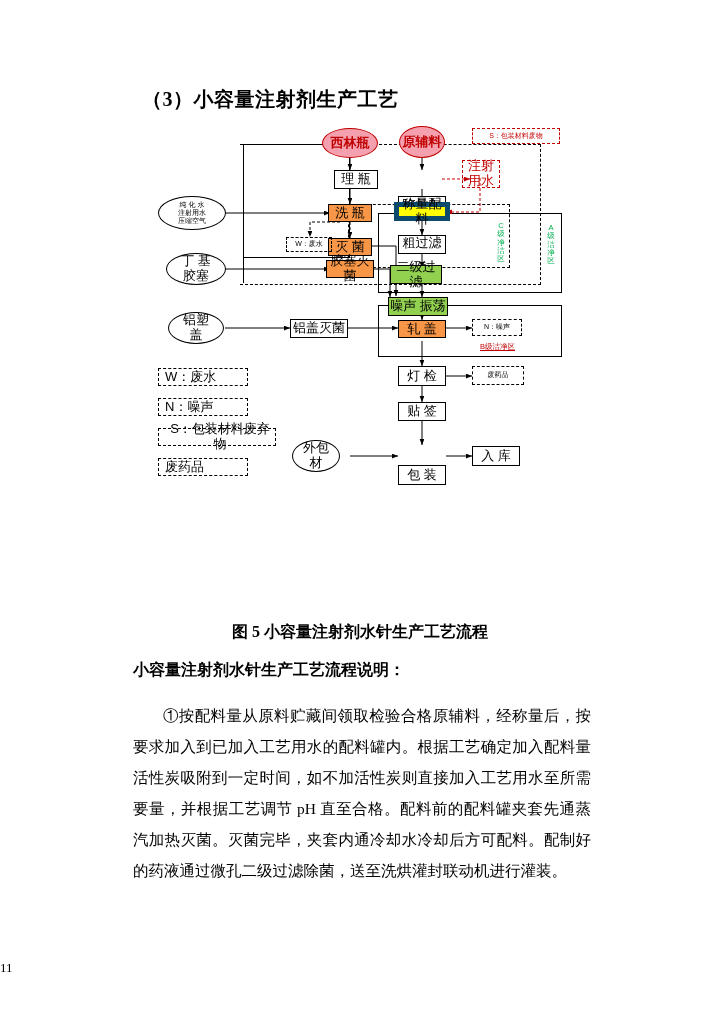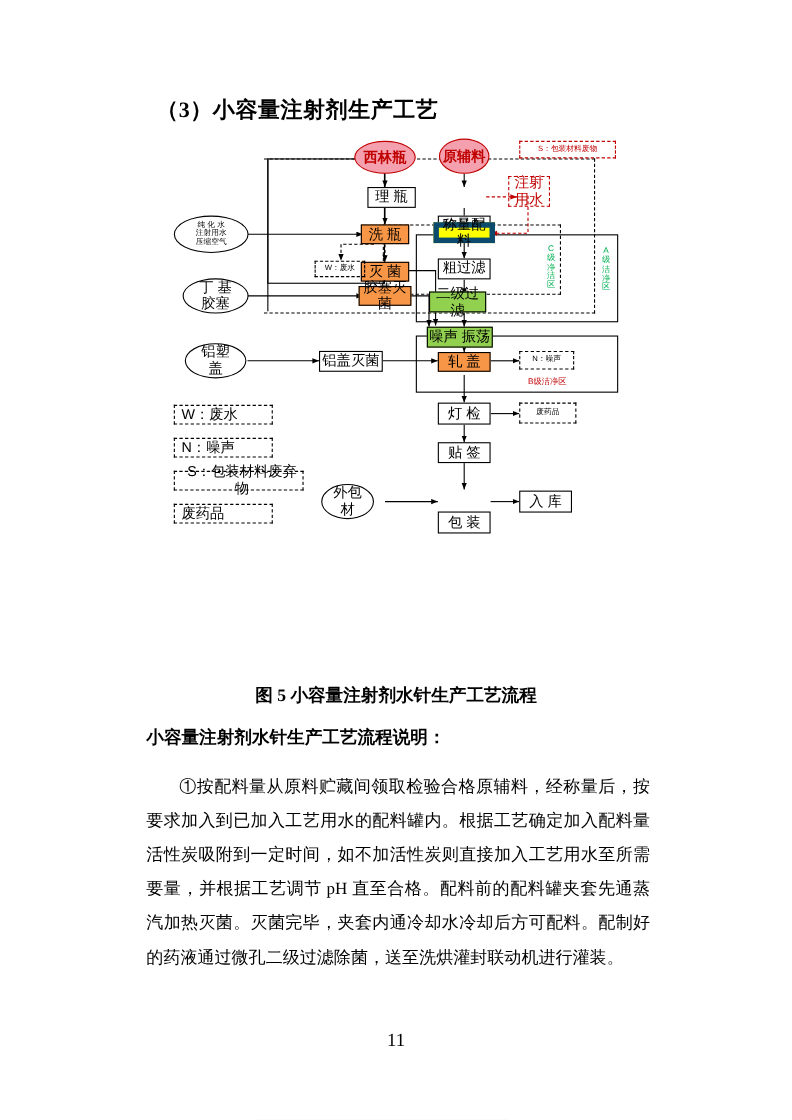--- a/index.html
+++ b/index.html
@@ -51,23 +51,23 @@
     width: 458px;
     font-size: 15.5px;
     line-height: 31px;
     text-align: justify;
     text-indent: 30px;
   }
   .page-num {
     position: absolute;
     left: 0;
     right: 0;
-    top: 936px;
-    text-align: center;
-    font-size: 17px;
+    top: 960px;
+    text-align: left;
+    font-size: 13px;
   }
 
   
   .diagram {
     position: absolute;
     left: 150px;
     top: 120px;
     width: 420px;
     height: 490px;
     font-family: "Liberation Sans", "DejaVu Sans", sans-serif;
@@ -155,21 +155,21 @@
 
     <div class="zone" style="left:228px; top:93px; width:182px; height:78px;"></div>
     <div class="zone-dash" style="left:90px; top:24px; width:300px; height:139px; border-left:none;"></div>
     <div class="zone" style="left:93px; top:24px; width:0px; height:139px; border-right:none; border-top:none; border-bottom:none;"></div>
     <div class="zone" style="left:93px; top:24px; width:105px; height:112px;"></div>
     <div class="zone-dash" style="left:198px; top:84px; width:160px; height:62px;"></div>
     <div class="zone" style="left:228px; top:185px; width:182px; height:50px;"></div>
 
     <div class="zlabel" style="left:396px; top:104px;">A<br>级<br>洁<br>净<br>区</div>
     <div class="zlabel" style="left:346px; top:102px;">C<br>级<br>净<br>洁<br>区</div>
-    <div class="legend-label red" style="left:330px; top:222px; color:#c00000;">B级洁净区</div>
+    <div class="legend-label red" style="left:330px; top:222px; color:#c00000;text-decoration:underline;">B级洁净区</div>
 
     <svg class="arrows" viewBox="0 0 420 490">
       <defs>
         <marker id="ah" markerWidth="7" markerHeight="7" refX="6" refY="2.4" orient="auto">
           <path d="M0,0 L6,2.4 L0,4.8 z" fill="#000"></path>
         </marker>
         <marker id="ahr" markerWidth="7" markerHeight="7" refX="6" refY="2.4" orient="auto">
           <path d="M0,0 L6,2.4 L0,4.8 z" fill="#c00000"></path>
         </marker>
       </defs>

